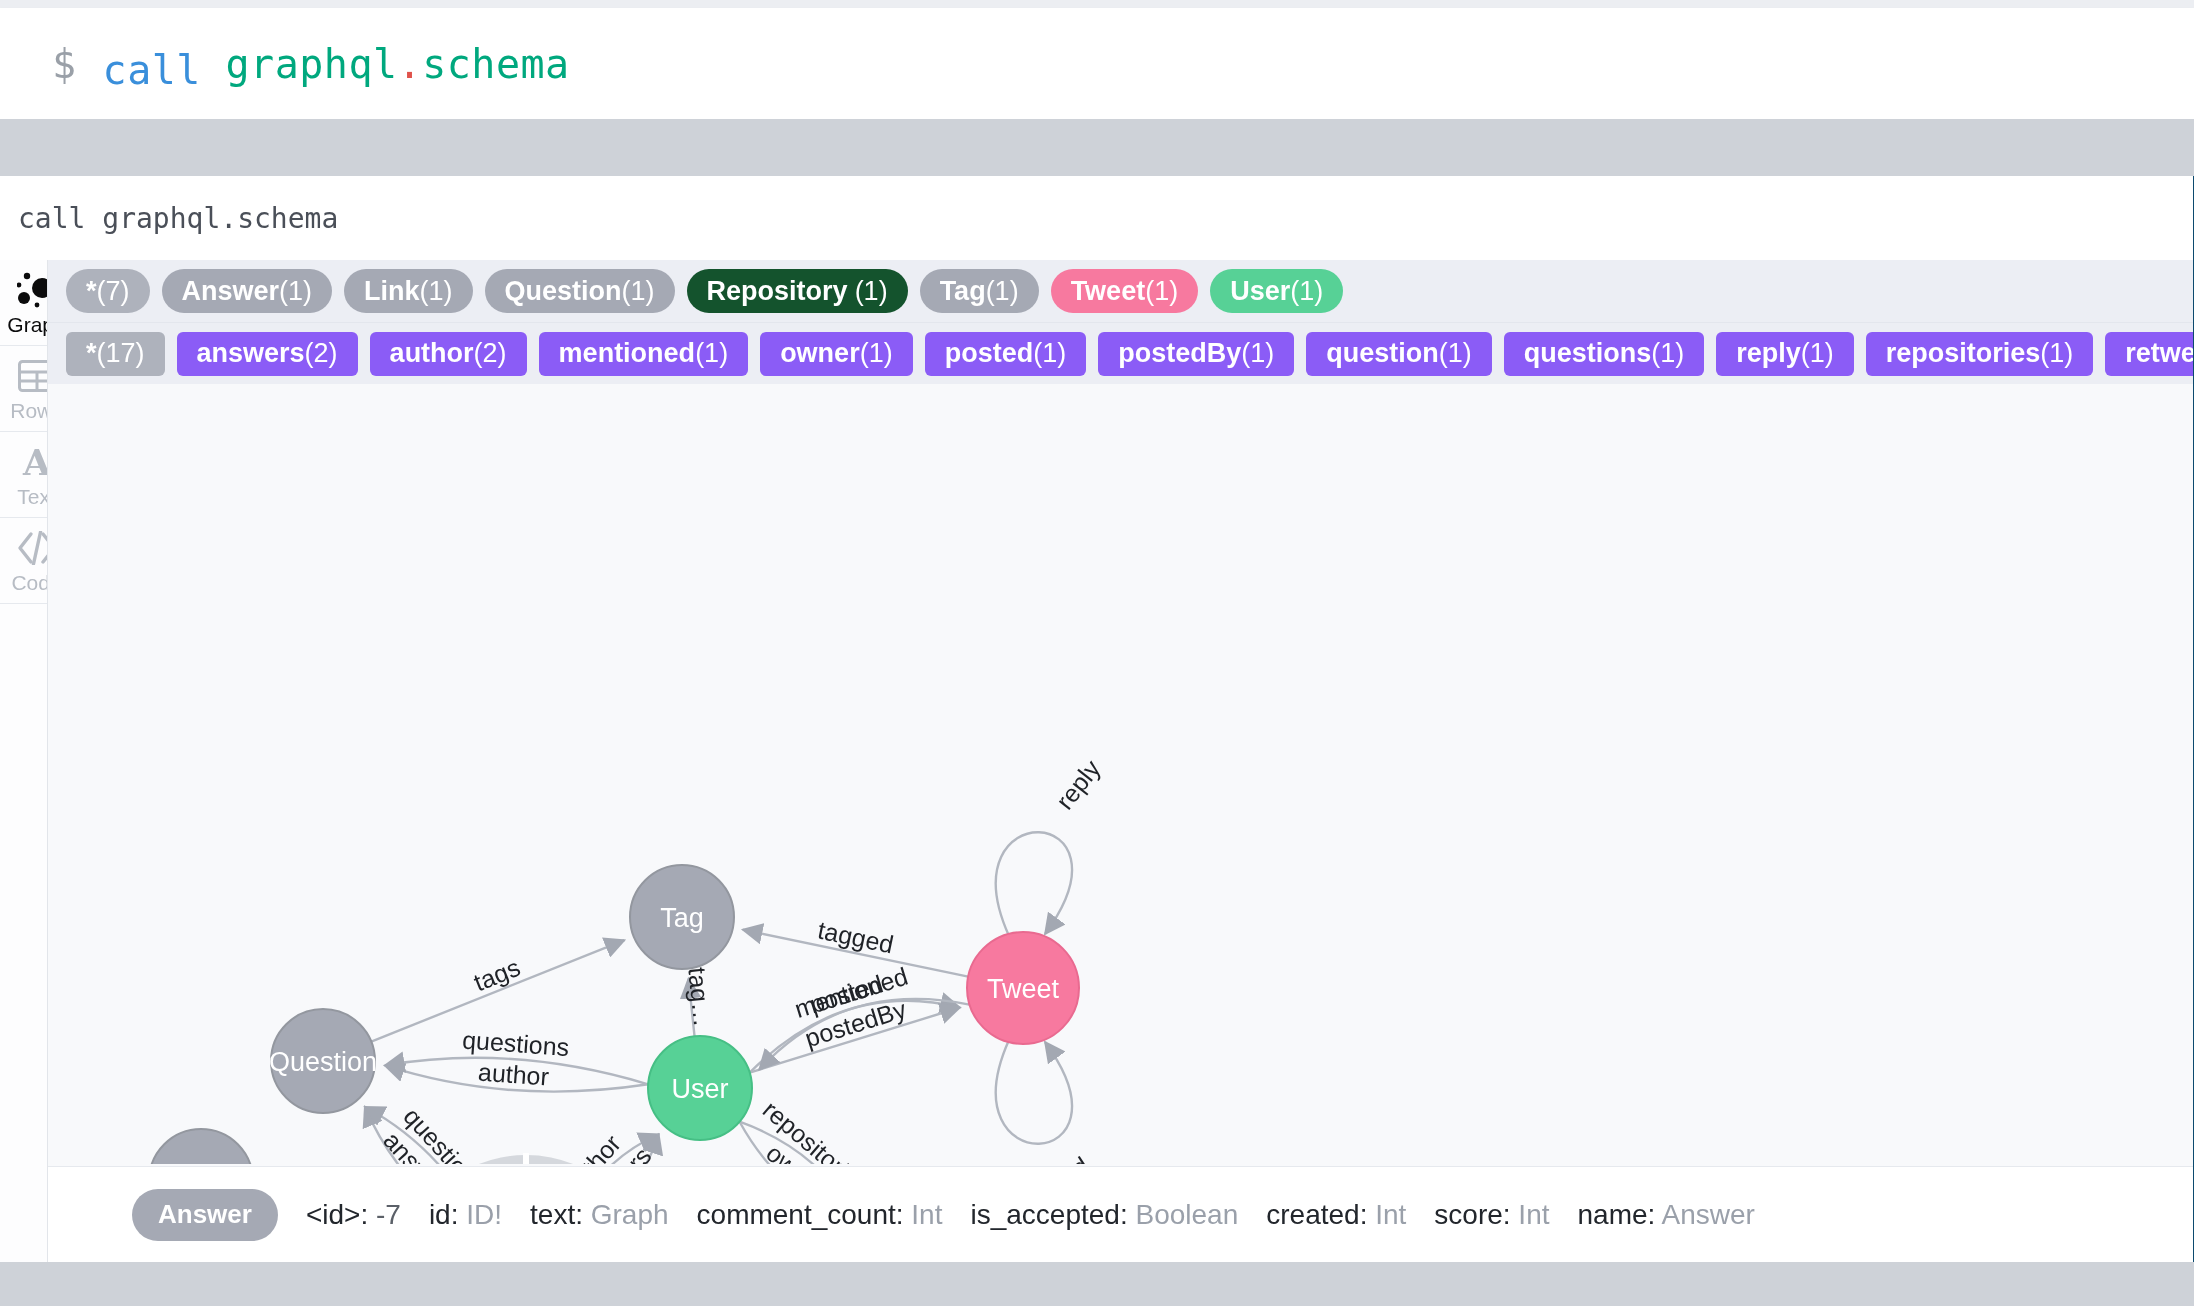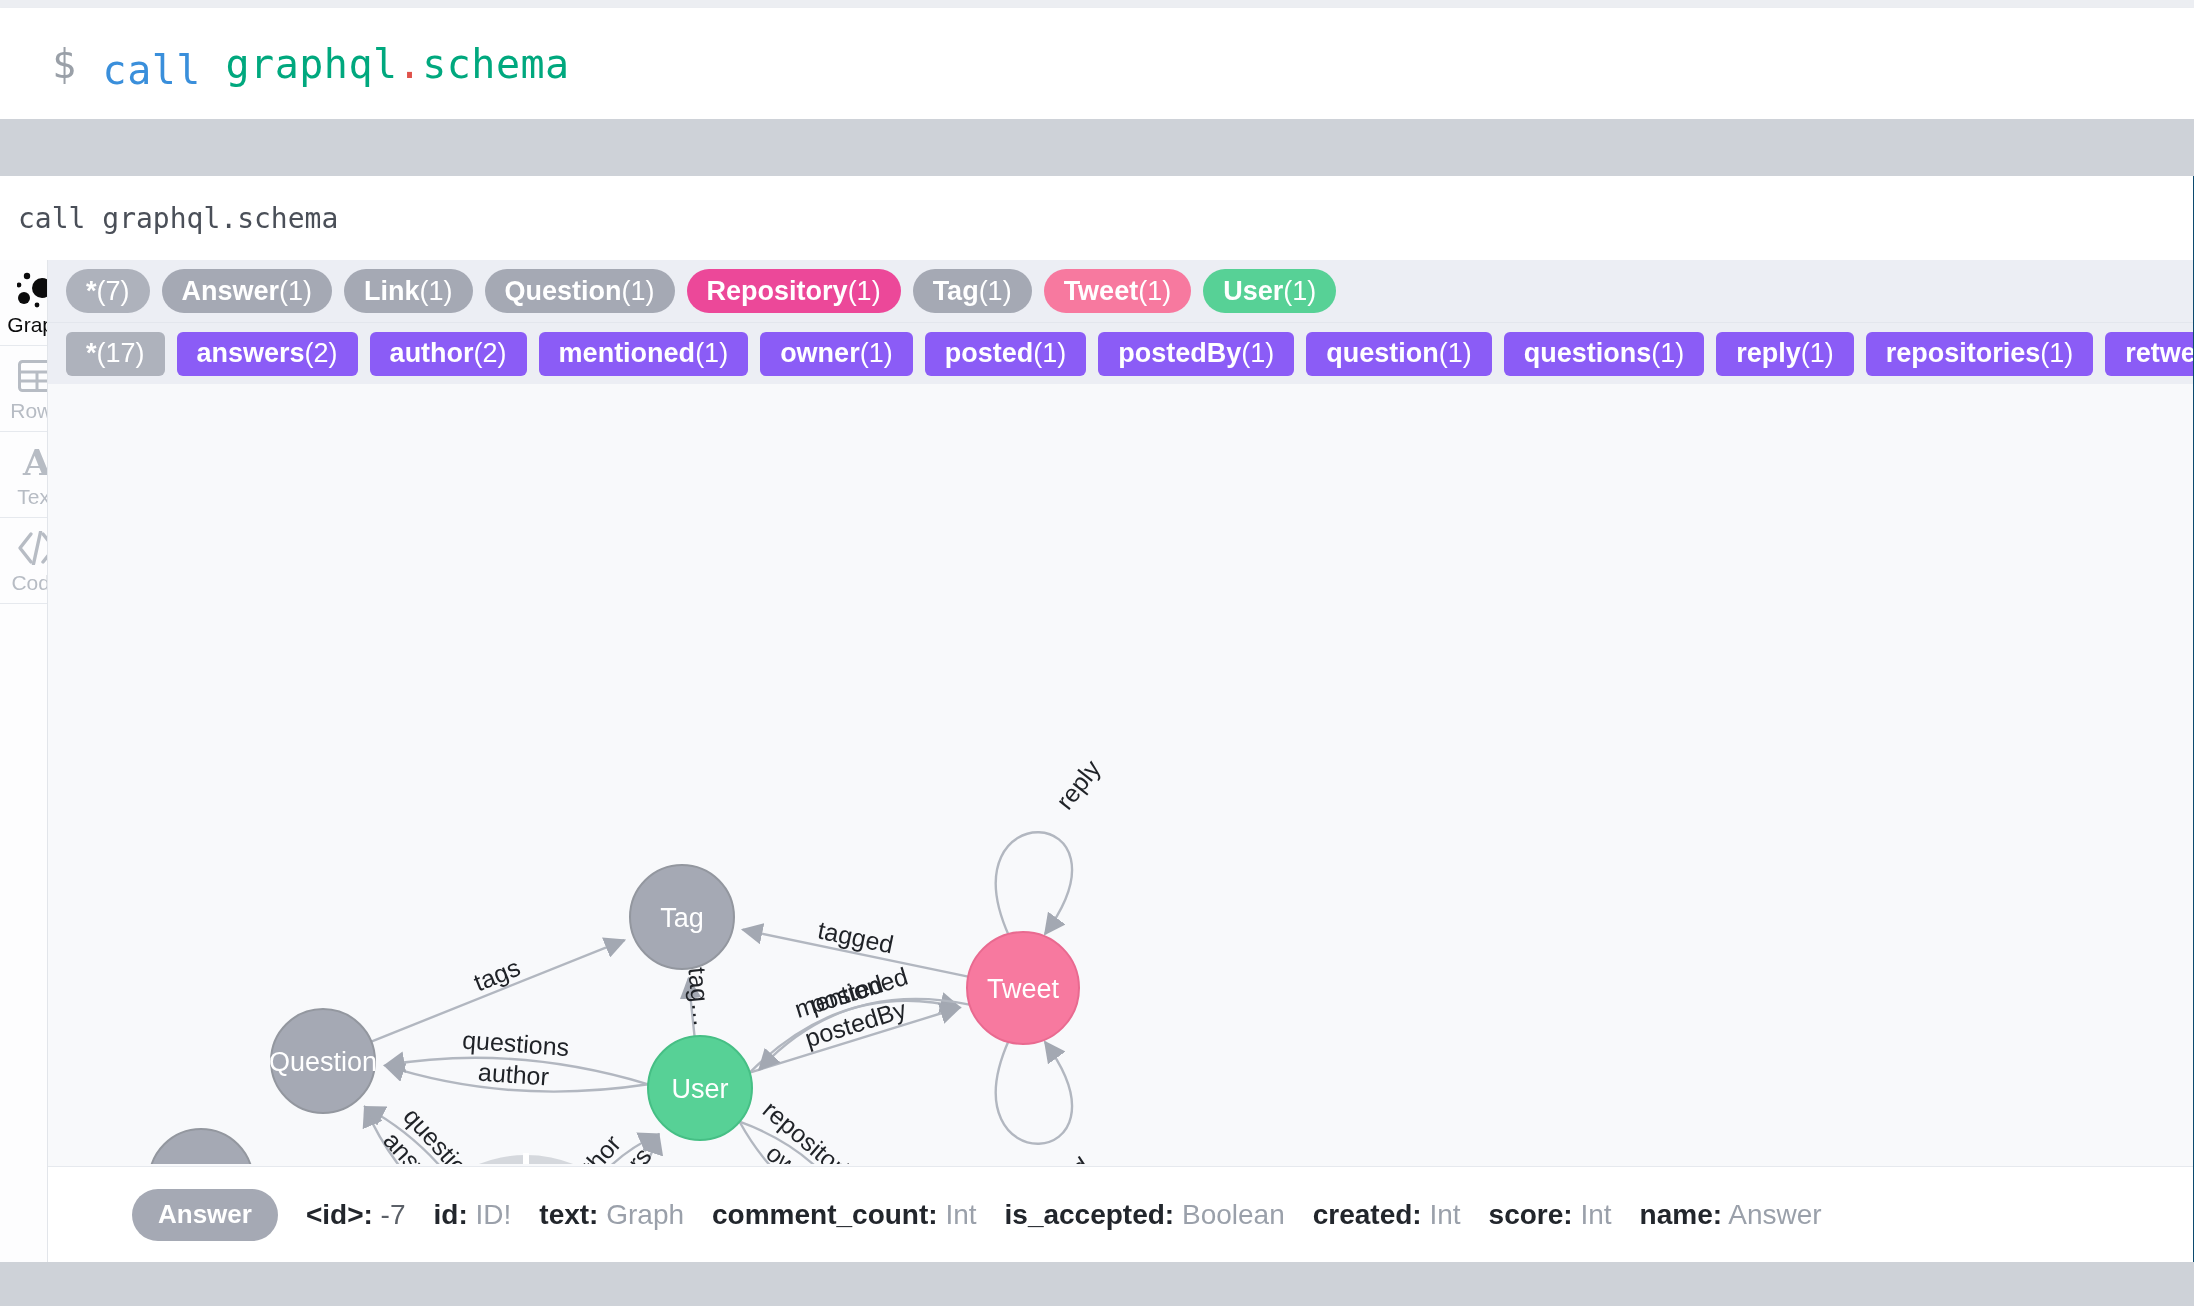--- a/index.html
+++ b/index.html
@@ -95,21 +95,21 @@
   .inspector {
     flex:0 0 96px; display:flex; align-items:center; gap:28px;
     padding-left:84px; background:#ffffff; border-top:1px solid #e6e9ee;
   }
   .insp-badge {
     display:inline-flex; align-items:center; justify-content:center;
     height:52px; padding:0 26px; border-radius:26px;
     background:#a5a9b4; color:#fff; font-size:26px; font-weight:bold;
   }
   .insp-prop { font-size:28px; white-space:nowrap; }
-  .insp-prop .k { color:#22262c; font-weight:bold; }
+  .insp-prop .k { color:#22262c; font-weight:normal; }
   .insp-prop .v { color:#9aa0aa; }
   .insp-prop .v.num { color:#5b6068; }
 
   
   .bottom-chrome { position:absolute; left:0; top:1262px; width:2194px; height:44px; background:#ced2d8; }
 </style>
 </head>
 <body>
 
 <div class="app">
@@ -191,21 +191,21 @@
               <span class="cnt">(1)</span>
             </div>
             <div class="pill node" style="background: rgb(165, 169, 180);">
               <span>Link</span>
               <span class="cnt">(1)</span>
             </div>
             <div class="pill node" style="background: rgb(165, 169, 180);">
               <span>Question</span>
               <span class="cnt">(1)</span>
             </div>
-            <div class="pill node" style="background: #ec4899;">
+            <div class="pill node" style="background: #14532d; gap: 7px;">
               <span>Repository</span>
               <span class="cnt">(1)</span>
             </div>
             <div class="pill node" style="background: rgb(165, 169, 180);">
               <span>Tag</span>
               <span class="cnt">(1)</span>
             </div>
             <div class="pill node" style="background: rgb(247, 121, 159);">
               <span>Tweet</span>
               <span class="cnt">(1)</span>

